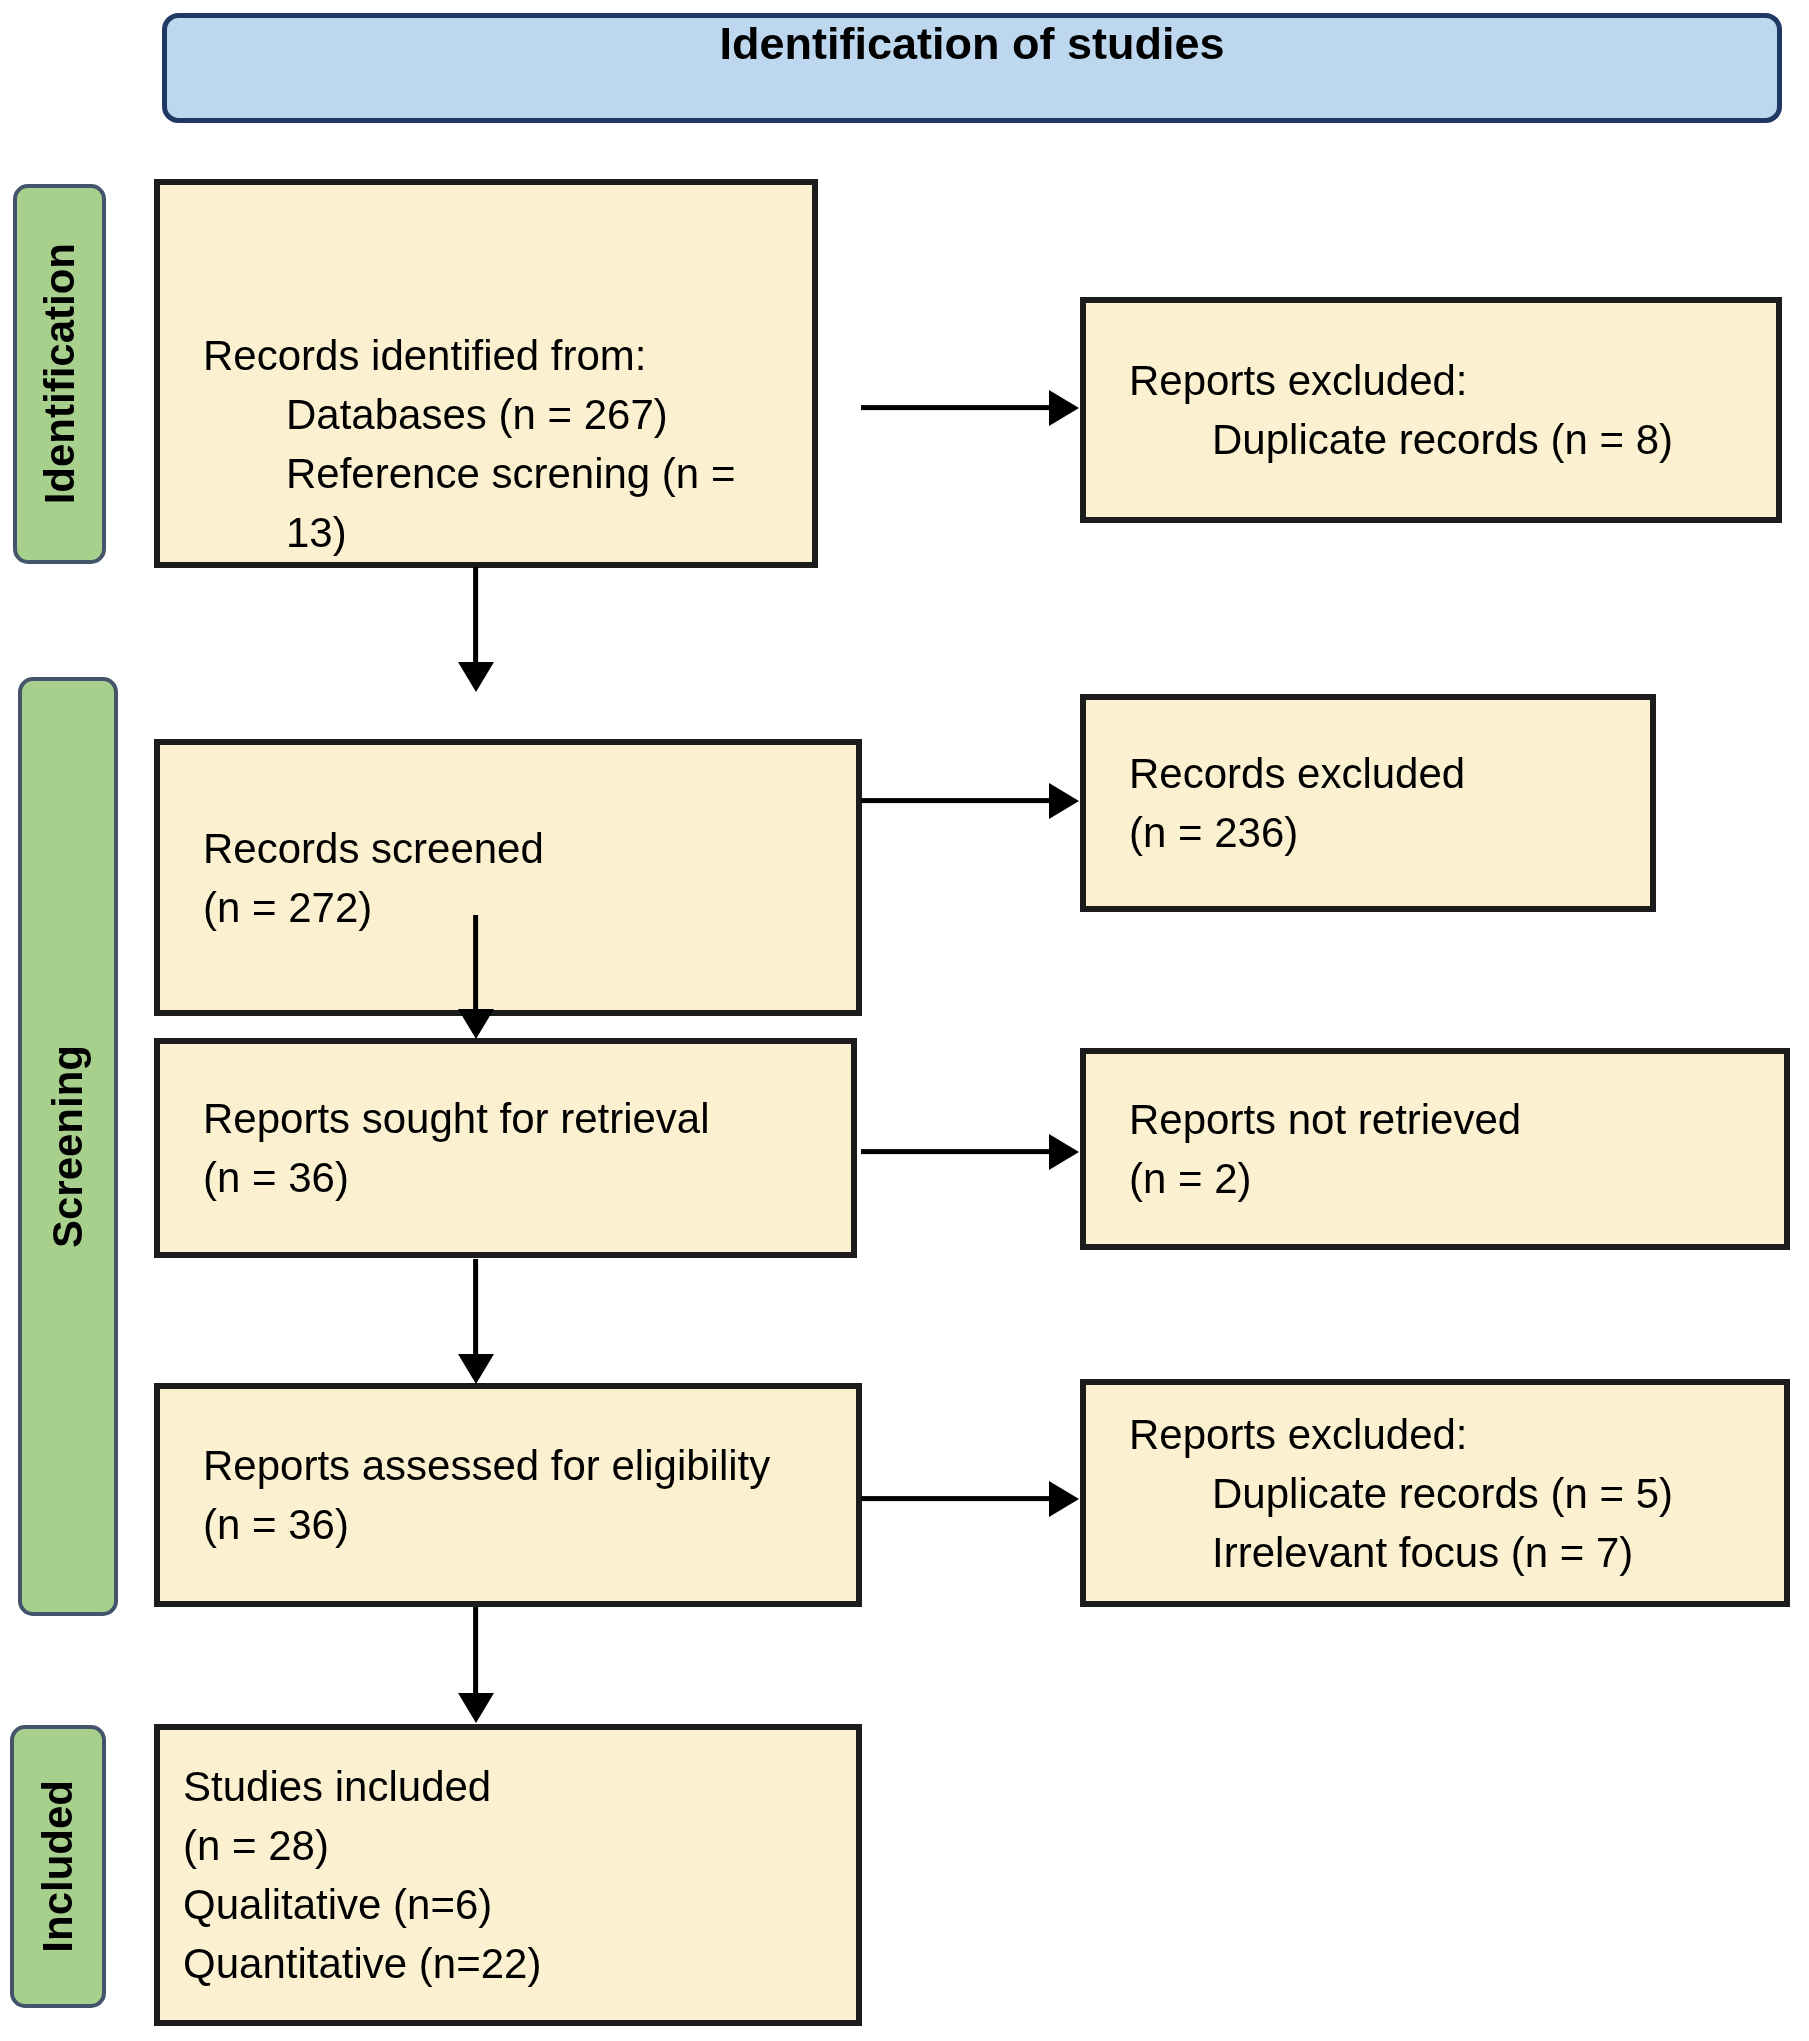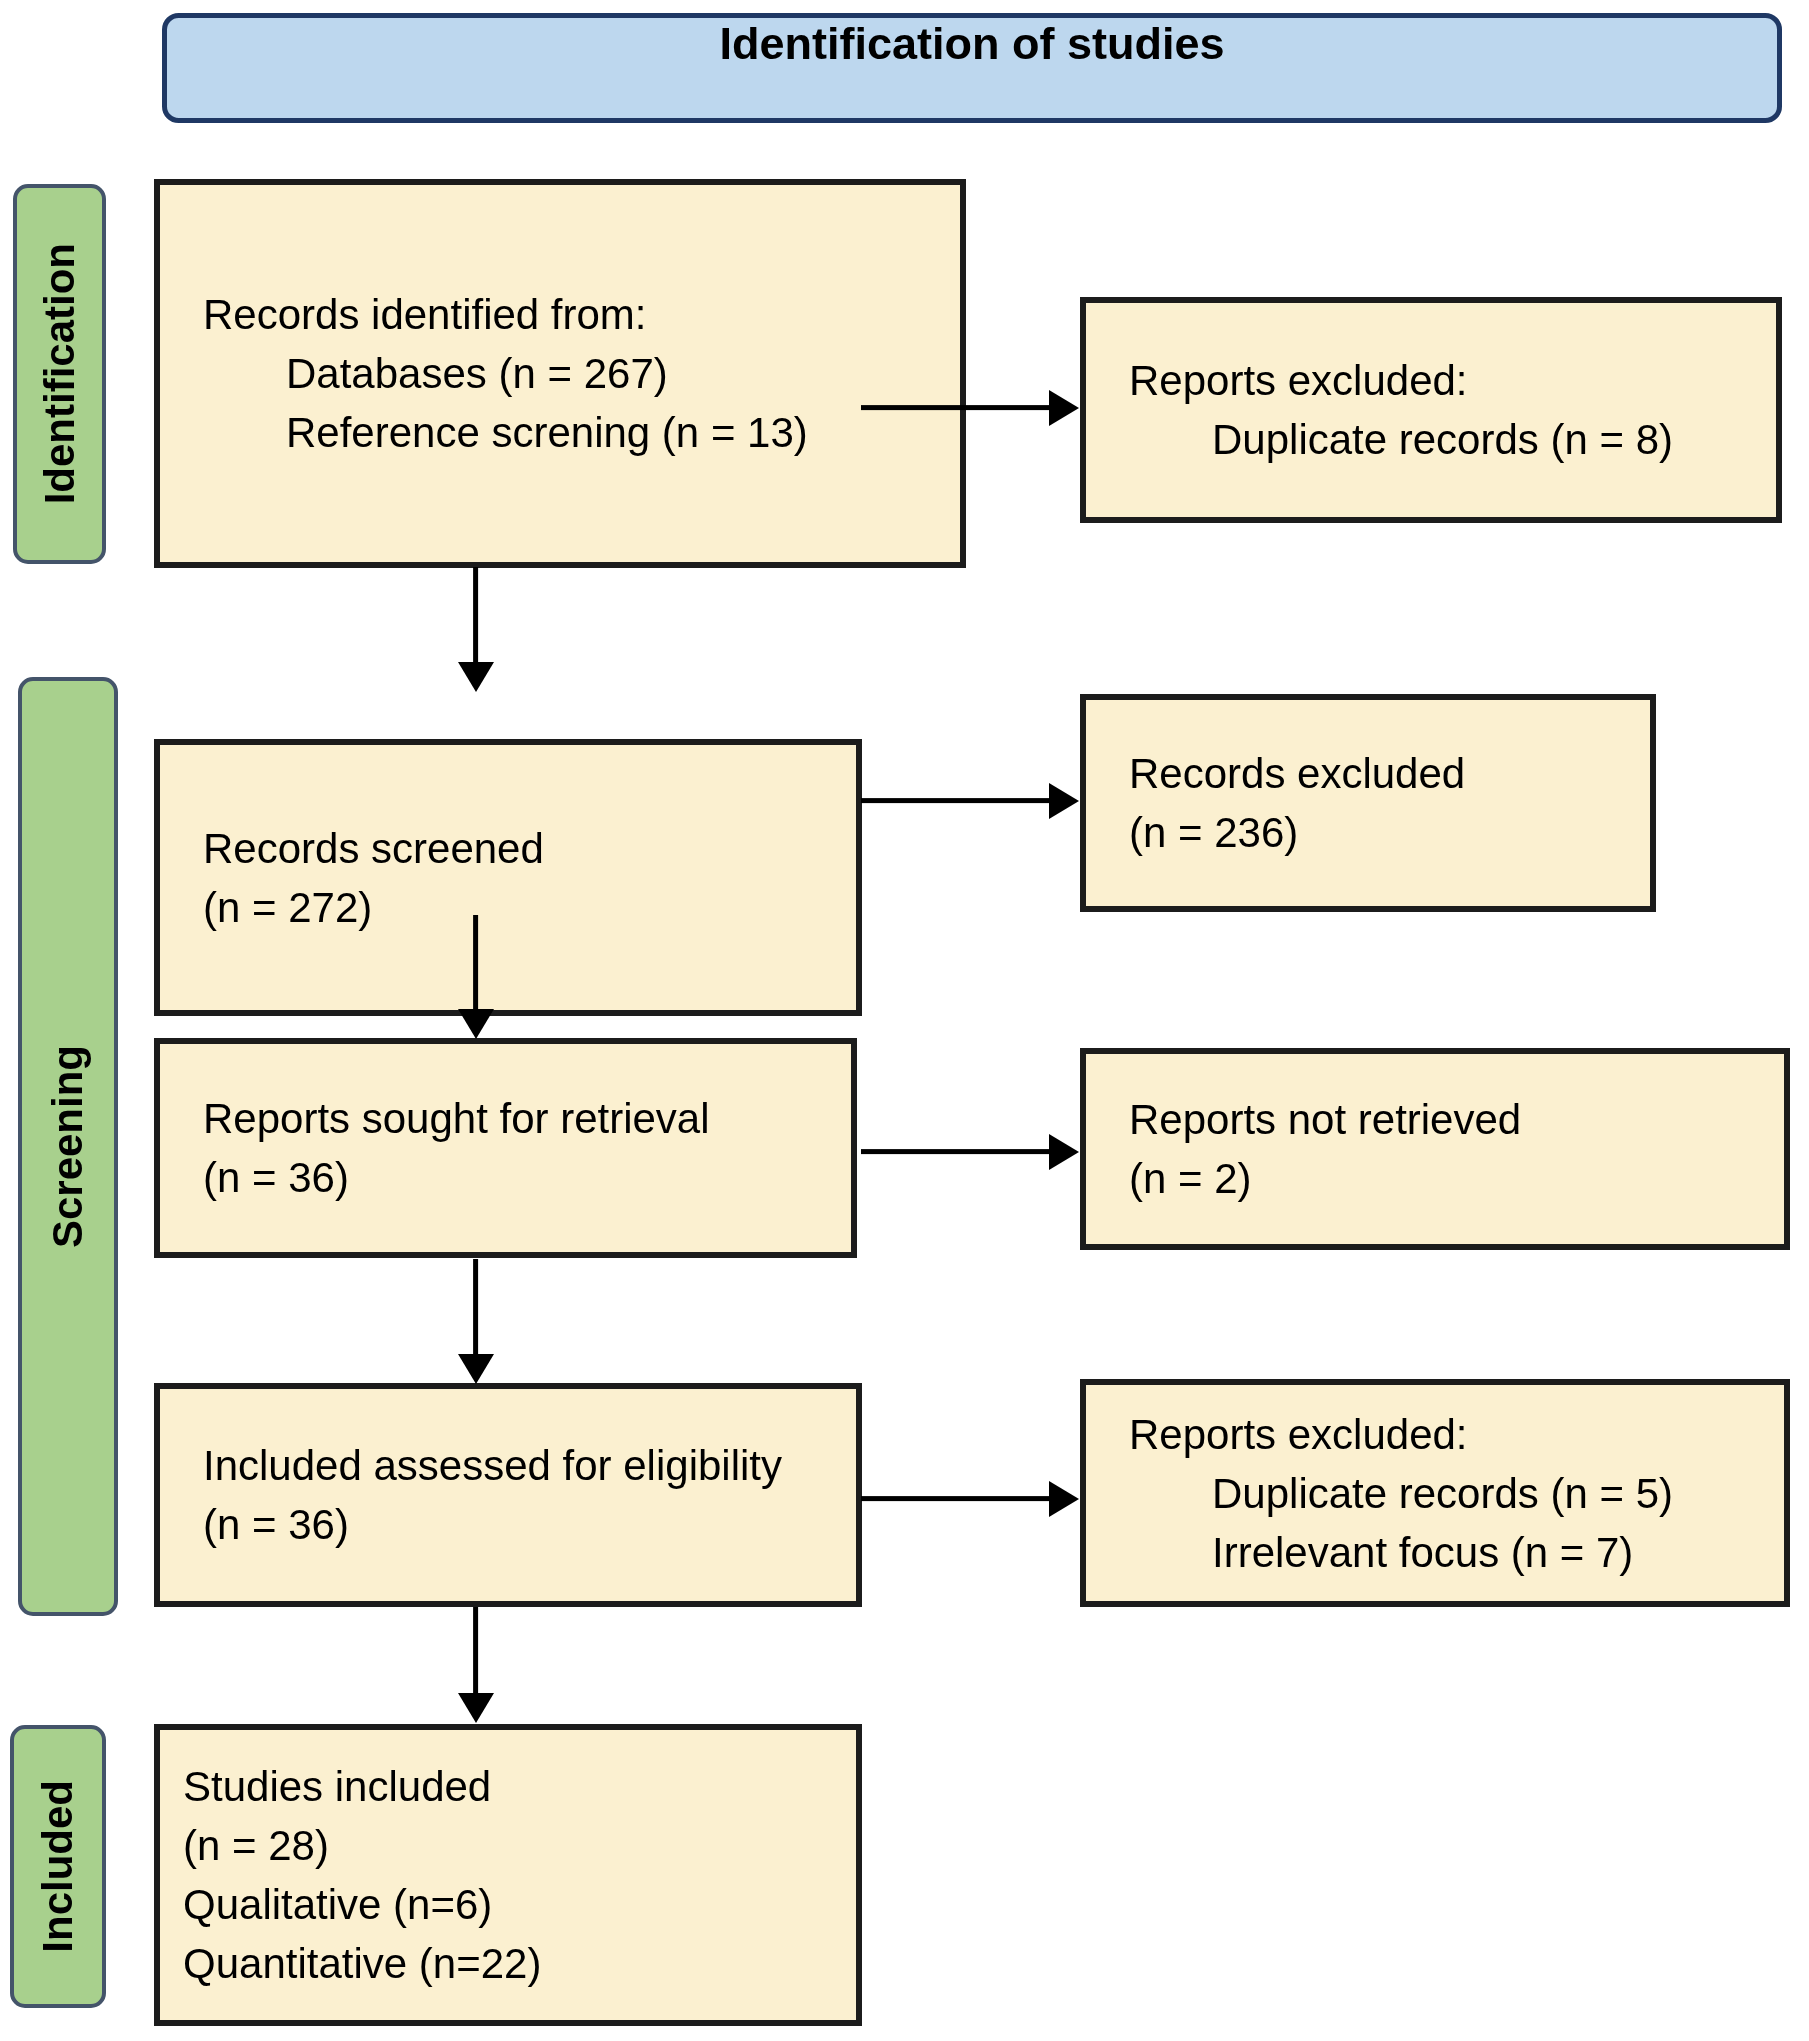--- a/index.html
+++ b/index.html
@@ -46,21 +46,21 @@
   
   .fbox{
     position:absolute;
     background:var(--box-fill);
     border:6.6px solid var(--box-border);
     display:flex; flex-direction:column; justify-content:center;
     padding-left:43px; padding-right:16.6px;
     font-size:42px; line-height:59px;
   }
   .fbox .indent{padding-left:83px;}
-  .b1{left:154px; top:179px;  width:812px; height:389px;}
+  .b1{left:154px; top:179px;  width:664px; height:389px;justify-content:flex-end;}
   .b2{left:154px; top:692px;  width:708px; height:277px;margin-top:47px;}
   .b3{left:154px; top:1038px; width:703px; height:220px;}
   .b4{left:154px; top:1383px; width:708px; height:224px;}
   .b5{left:154px; top:1724px; width:708px; height:302px;padding-left:23px;}
   .r1{left:1080px; top:297px;  width:702px; height:226px;}
   .r2{left:1080px; top:694px;  width:576px; height:218px;}
   .r3{left:1080px; top:1048px; width:710px; height:202px;}
   .r4{left:1080px; top:1379px; width:710px; height:228px;}
 
   
@@ -140,21 +140,21 @@
     <div>Reports sought for retrieval</div>
     <div>(n = 36)</div>
   </div>
 
   <div class="fbox r3">
     <div>Reports not retrieved</div>
     <div>(n = 2)</div>
   </div>
 
   <div class="fbox b4">
-    <div>Included assessed for eligibility</div>
+    <div>Reports assessed for eligibility</div>
     <div>(n = 36)</div>
   </div>
 
   <div class="fbox r4">
     <div>Reports excluded:</div>
     <div class="indent">Duplicate records (n = 5)</div>
     <div class="indent">Irrelevant focus (n = 7)</div>
   </div>
 
   <div class="fbox b5">

